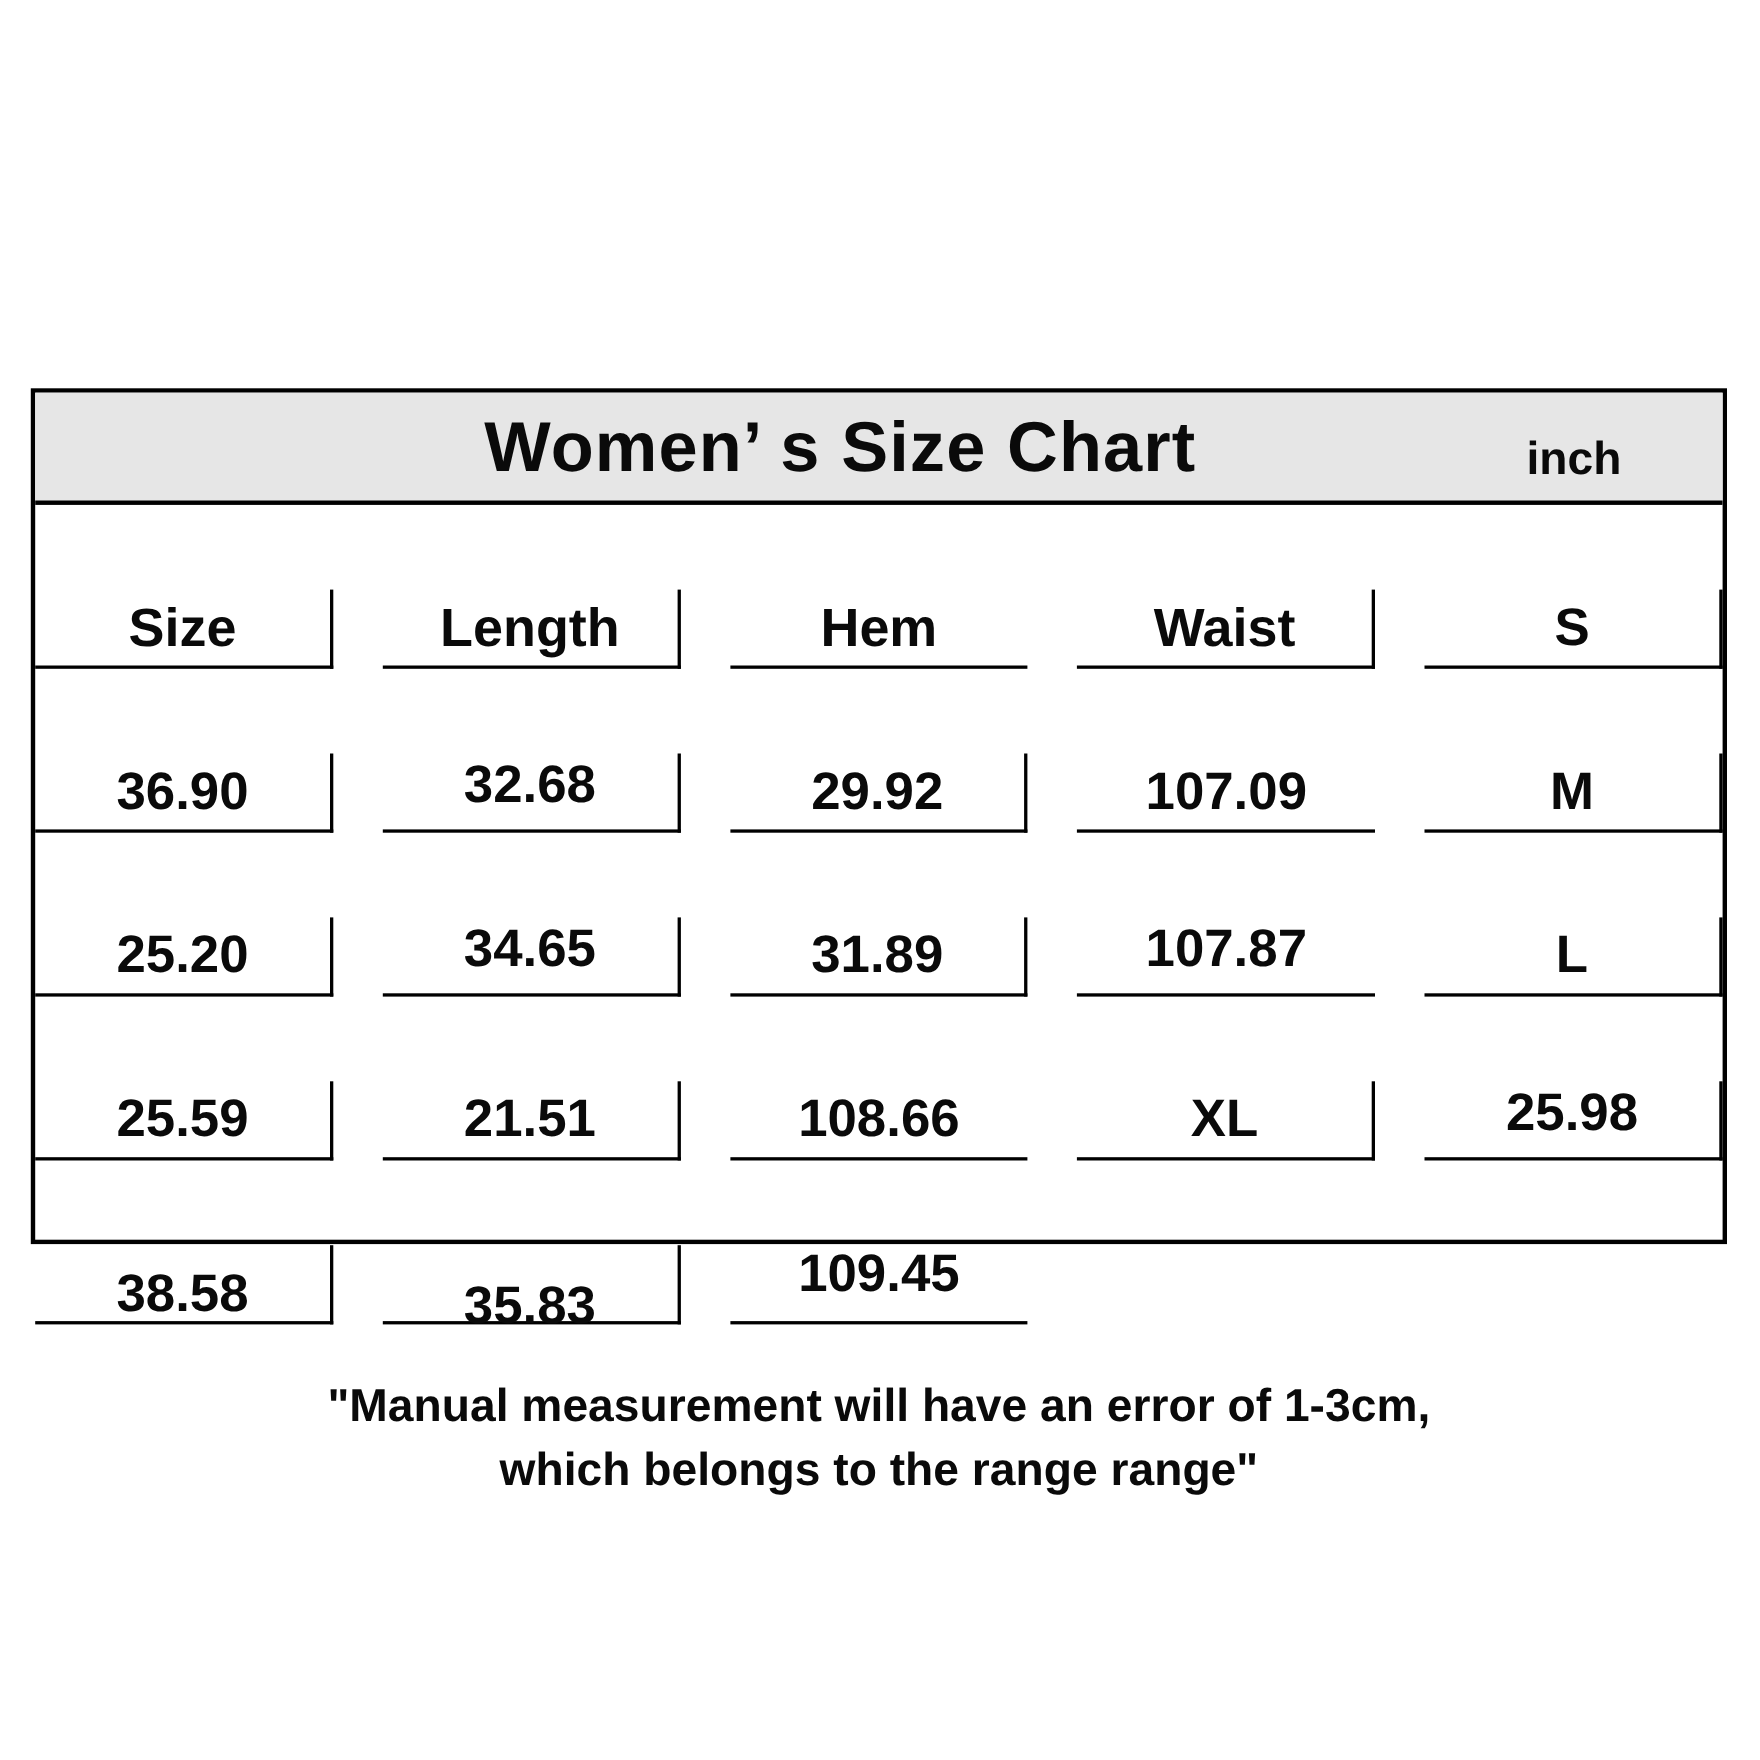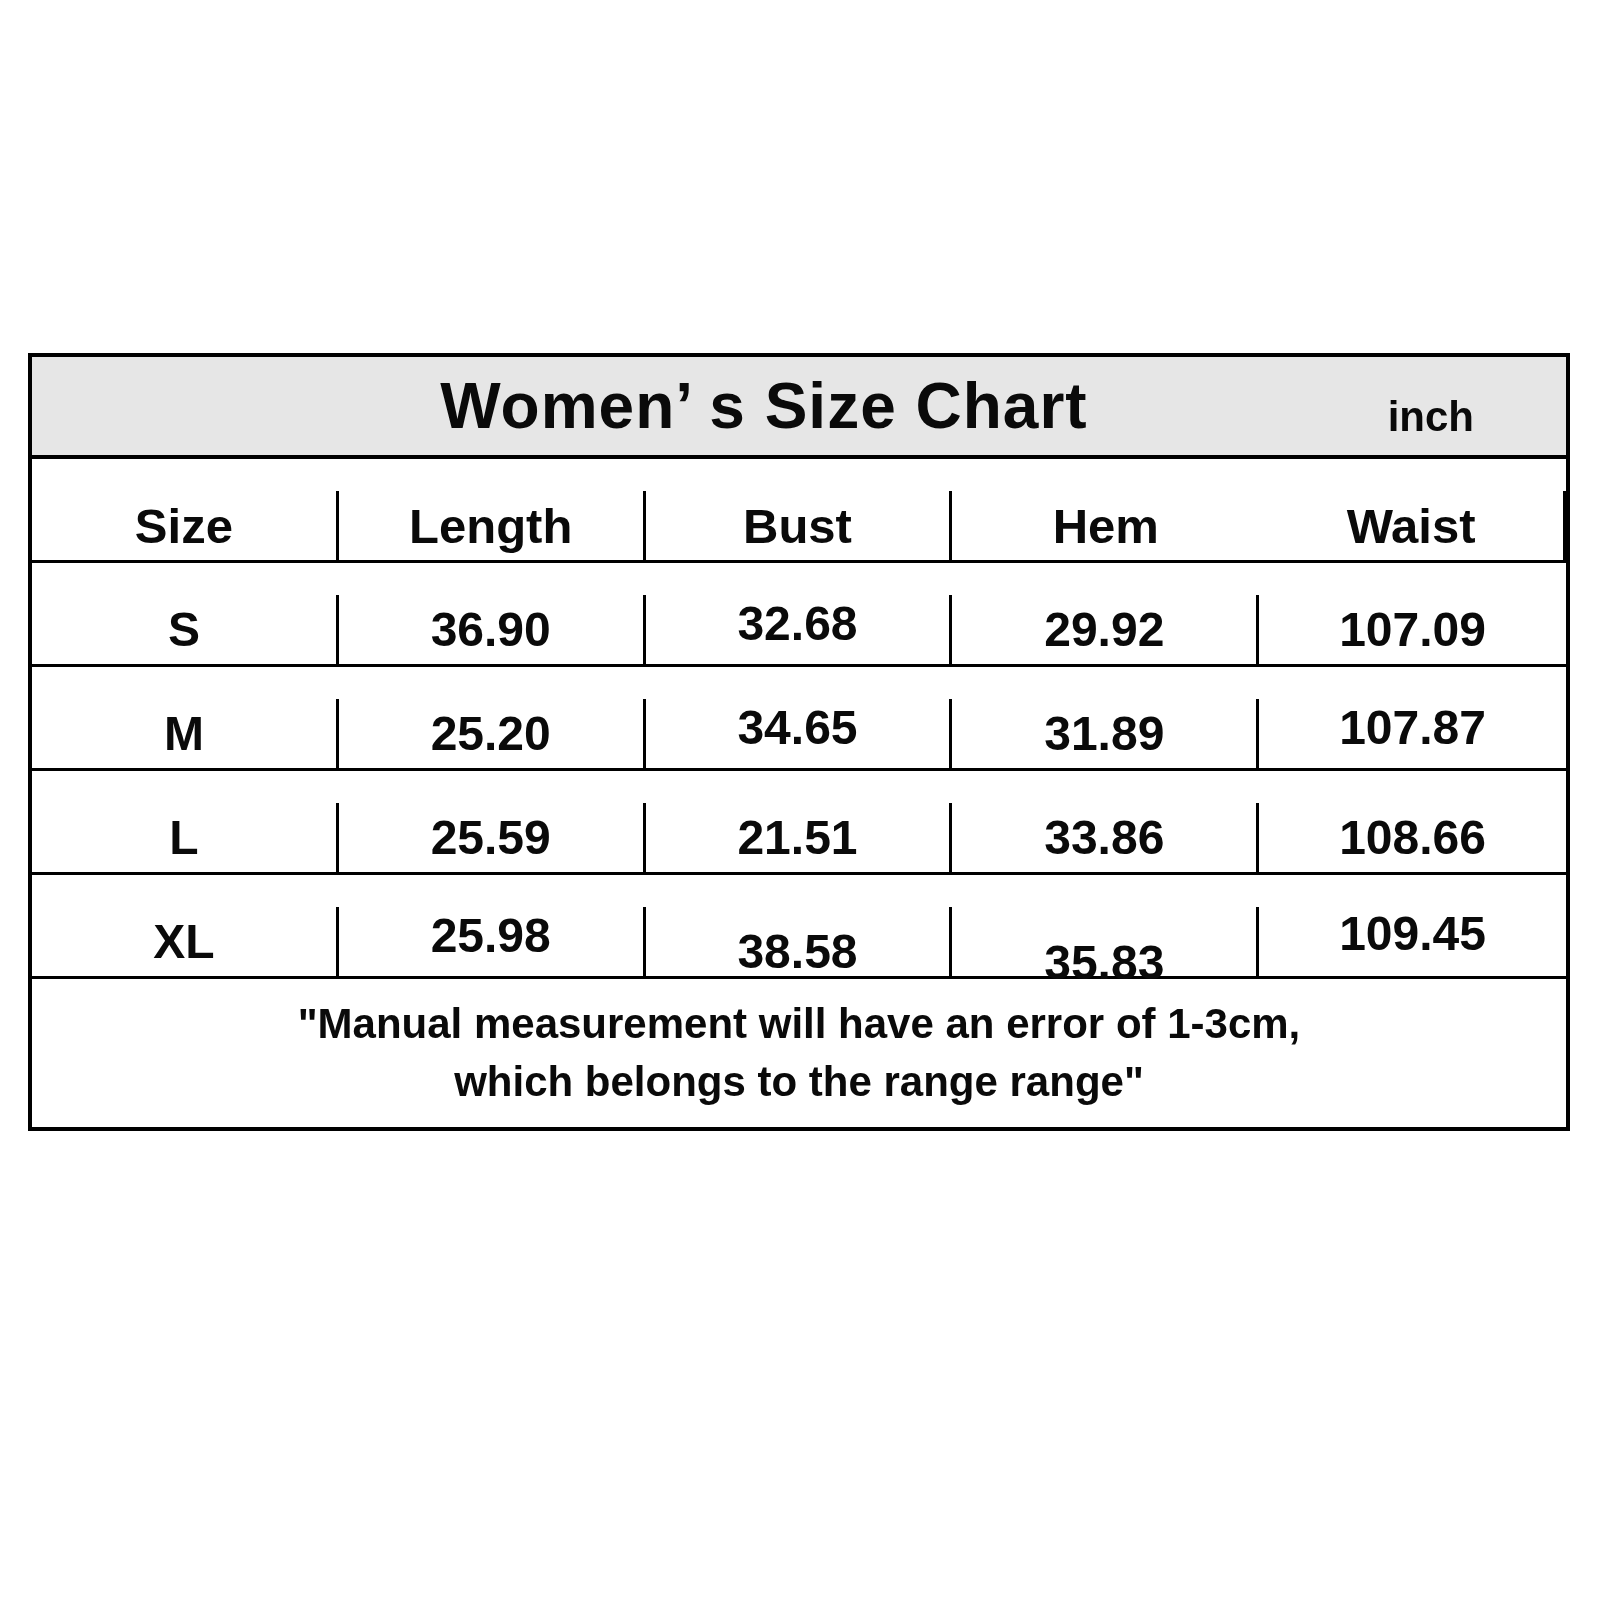--- a/index.html
+++ b/index.html
@@ -17,20 +17,21 @@
     left: 28px;
     top: 353px;
     width: 1542px;
     height: 778px;
     border: 4px solid #000000;
     box-sizing: border-box;
     display: grid;
     grid-template-columns: repeat(5, 1fr);
     grid-template-rows: 102px 104px 104px 104px 104px 104px 1fr;
     background: #ffffff;
+    gap: 45px;
   }
   .title-row {
     grid-column: 1 / -1;
     background: #e6e6e6;
     border-bottom: 4px solid #000000;
     position: relative;
     display: flex;
     align-items: center;
     justify-content: center;
   }
@@ -82,21 +83,20 @@
 
 <div class="size-table">
 
   <div class="title-row">
     <span class="table-title">Women’ s Size Chart</span>
     <span class="unit-label">inch</span>
   </div>
 
   <div class="cell hdr">Size</div>
   <div class="cell hdr">Length</div>
-  <div class="cell hdr">Bust</div>
   <div class="cell hdr last-col">Hem</div>
   <div class="cell hdr">Waist</div>
 
   <div class="cell">S</div>
   <div class="cell">36.90</div>
   <div class="cell">
       <span class="up6">32.68</span>
     </div>
   <div class="cell">29.92</div>
   <div class="cell last-col">107.09</div>
@@ -107,21 +107,20 @@
       <span class="up6">34.65</span>
     </div>
   <div class="cell">31.89</div>
   <div class="cell last-col">
       <span class="up6">107.87</span>
     </div>
 
   <div class="cell">L</div>
   <div class="cell">25.59</div>
   <div class="cell">21.51</div>
-  <div class="cell">33.86</div>
   <div class="cell last-col">108.66</div>
 
   <div class="cell">XL</div>
   <div class="cell">
       <span class="up6">25.98</span>
     </div>
   <div class="cell">
       <span class="dn10">38.58</span>
     </div>
   <div class="cell">

